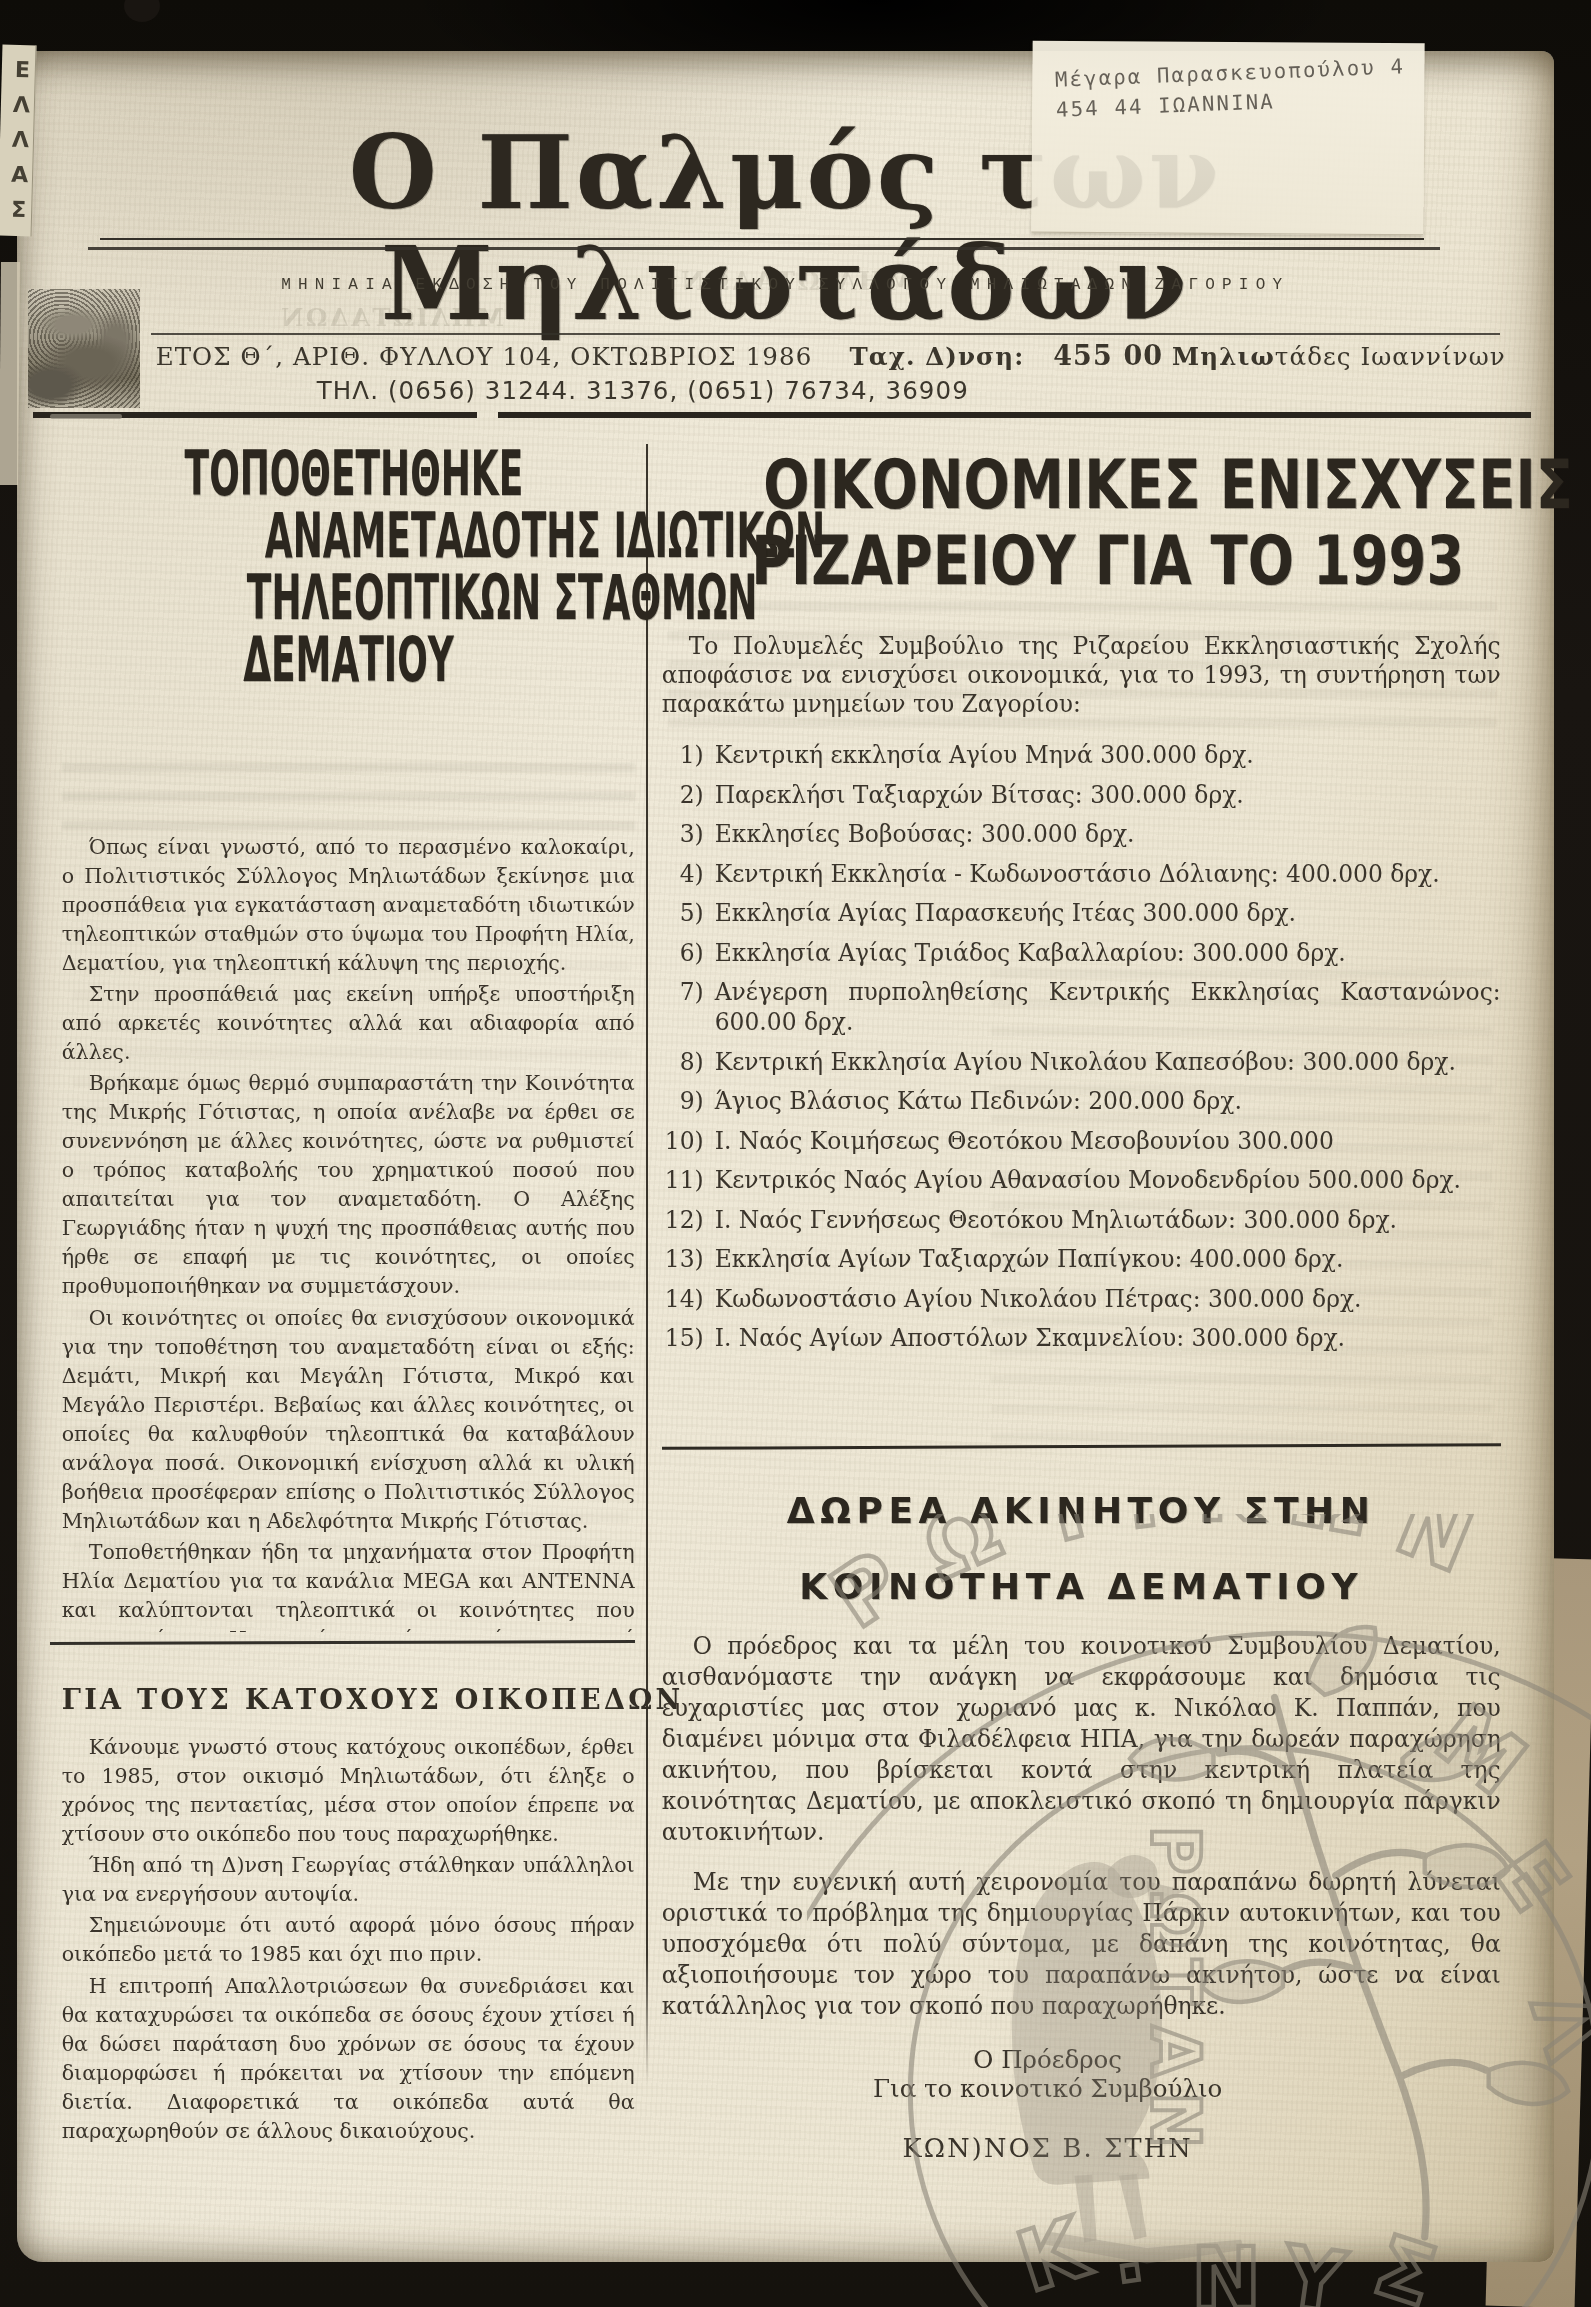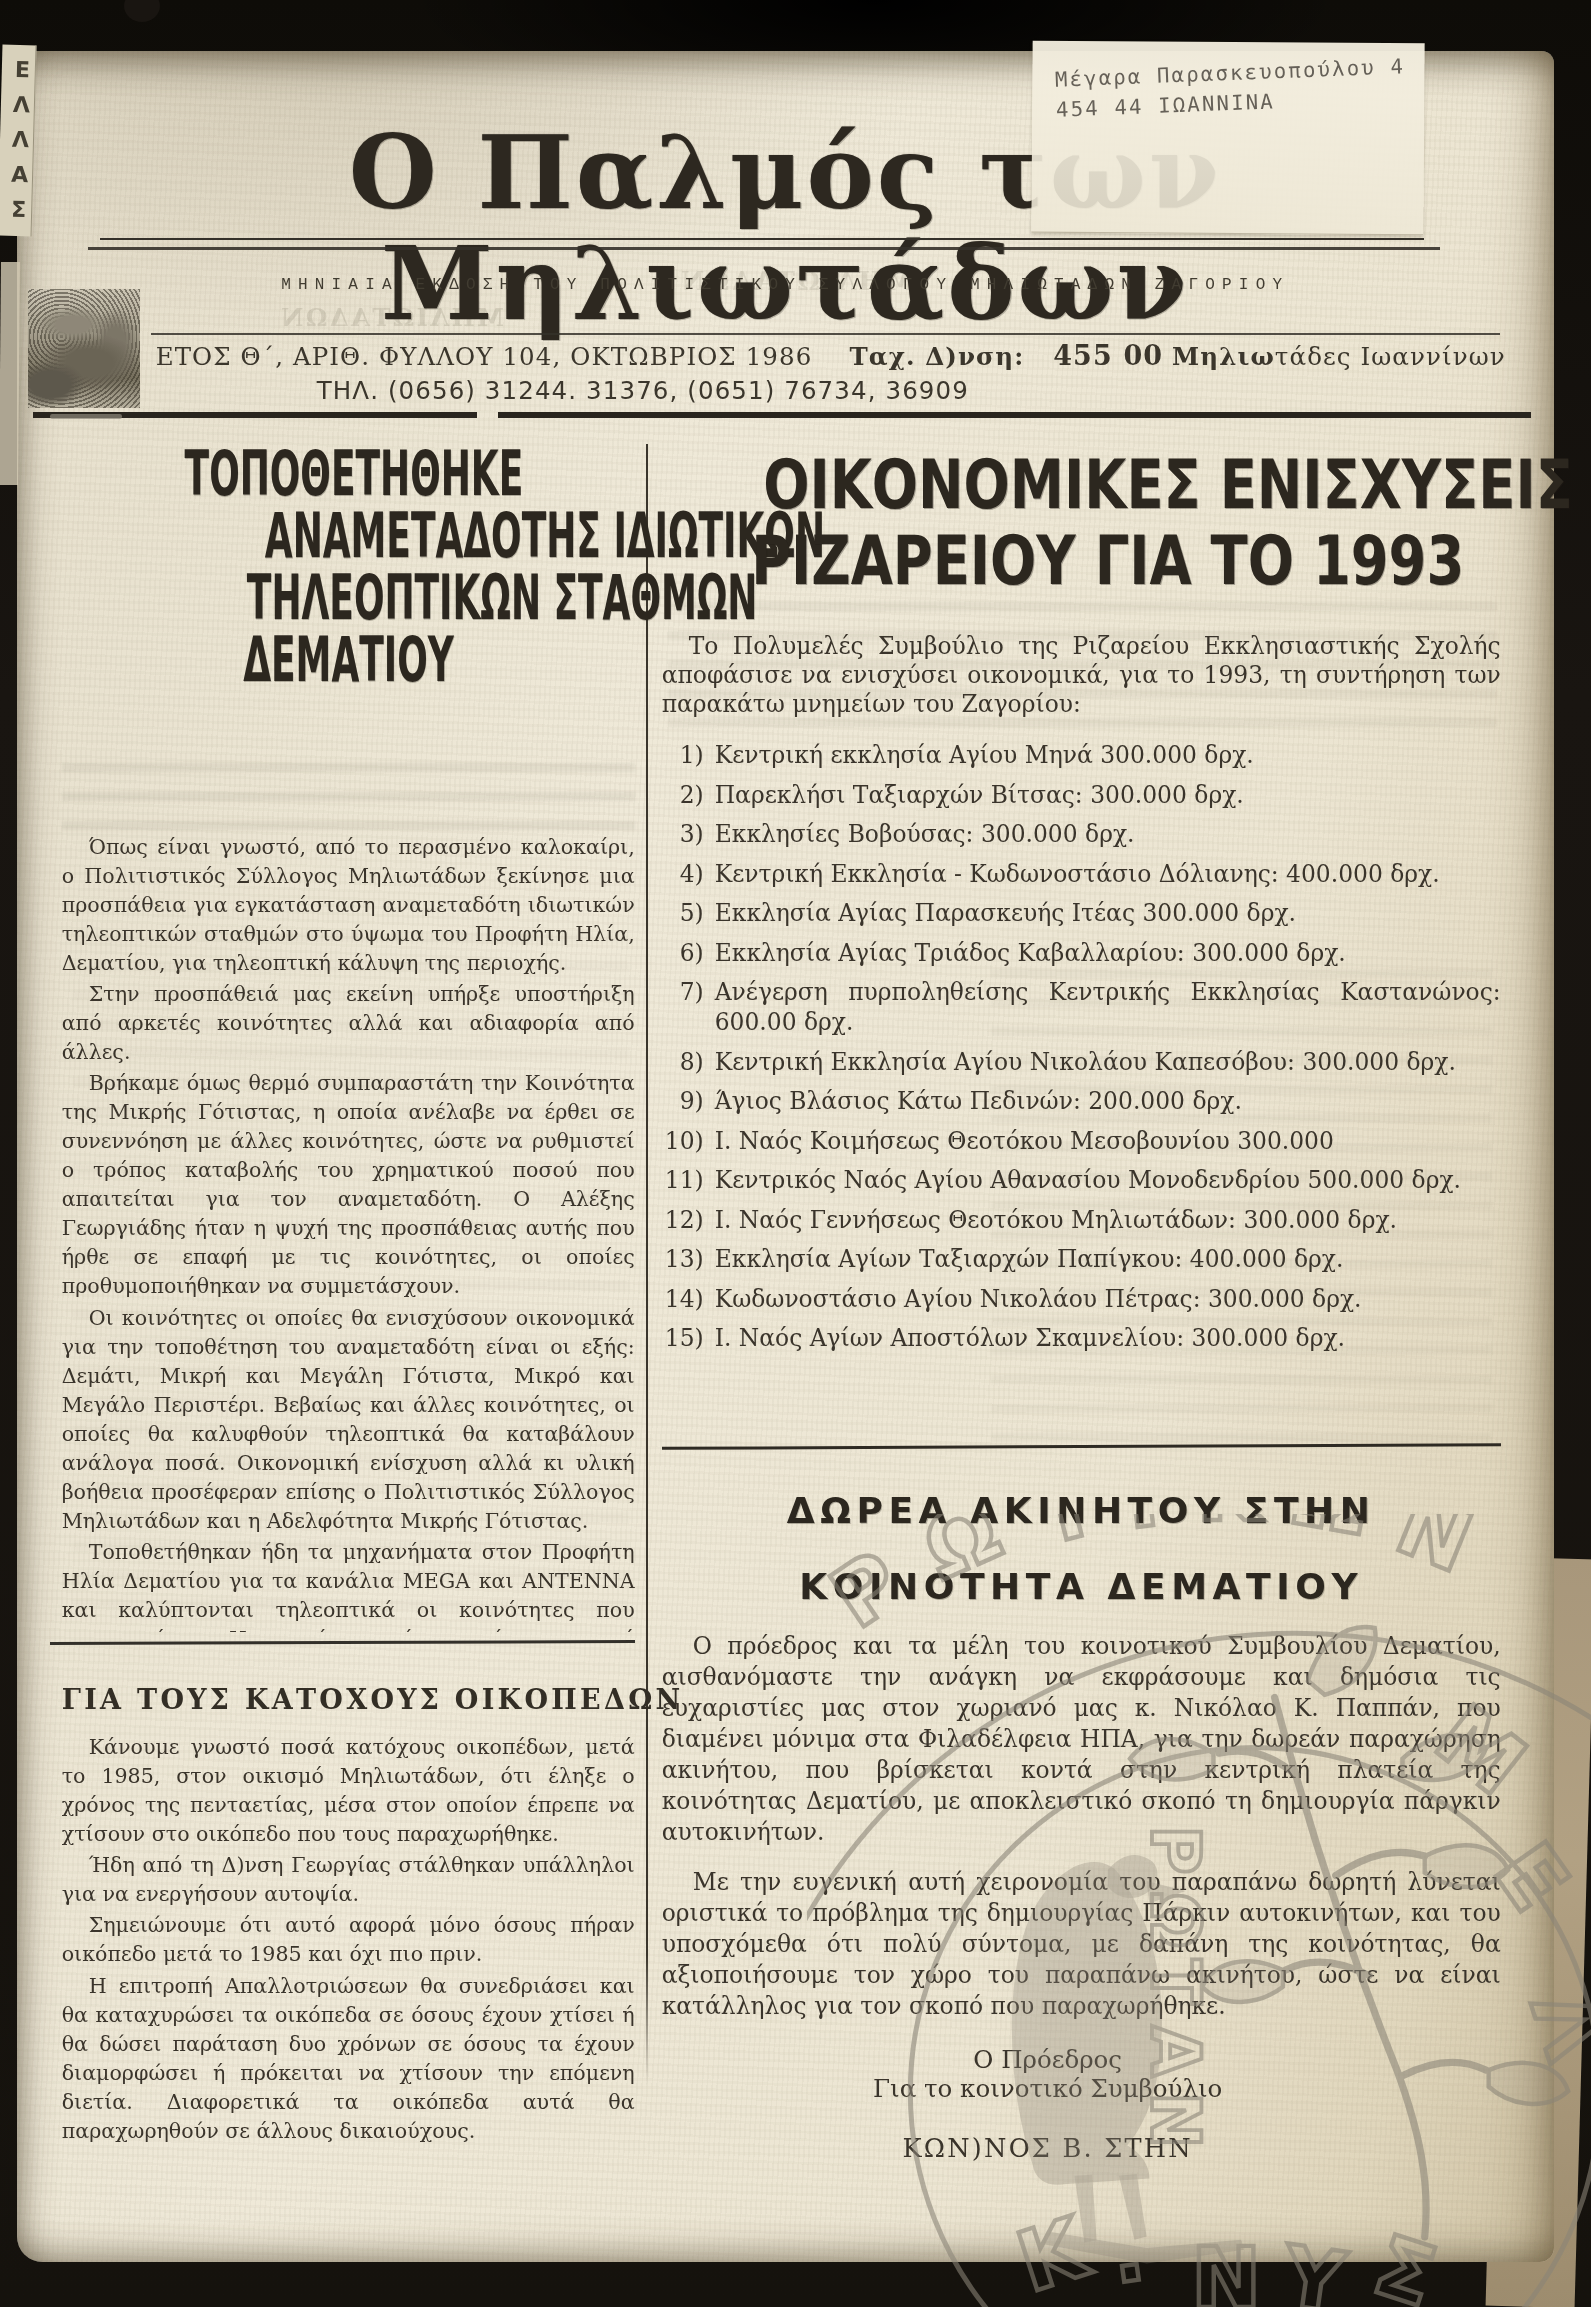--- a/index.html
+++ b/index.html
@@ -158,21 +158,21 @@
       <p>Στην προσπάθειά μας εκείνη υπήρξε υποστήριξη από αρκετές κοινότητες αλλά και αδιαφορία από άλλες.</p>
       <p>Βρήκαμε όμως θερμό συμπαραστάτη την Κοινότητα της Μικρής Γότιστας, η οποία ανέλαβε να έρθει σε συνεννόηση με άλλες κοινότητες, ώστε να ρυθμιστεί ο τρόπος καταβολής του χρηματικού ποσού που απαιτείται για τον αναμεταδότη. Ο Αλέξης Γεωργιάδης ήταν η ψυχή της προσπάθειας αυτής που ήρθε σε επαφή με τις κοινότητες, οι οποίες προθυμοποιήθηκαν να συμμετάσχουν.</p>
       <p>Οι κοινότητες οι οποίες θα ενισχύσουν οικονομικά για την τοποθέτηση του αναμεταδότη είναι οι εξής: Δεμάτι, Μικρή και Μεγάλη Γότιστα, Μικρό και Μεγάλο Περιστέρι. Βεβαίως και άλλες κοινότητες, οι οποίες θα καλυφθούν τηλεοπτικά θα καταβάλουν ανάλογα ποσά. Οικονομική ενίσχυση αλλά κι υλική βοήθεια προσέφεραν επίσης ο Πολιτιστικός Σύλλογος Μηλιωτάδων και η Αδελφότητα Μικρής Γότιστας.</p>
       <p>Τοποθετήθηκαν ήδη τα μηχανήματα στον Προφήτη Ηλία Δεματίου για τα κανάλια MEGA και ANTENNA και καλύπτονται τηλεοπτικά οι κοινότητες που προαναφέραμε. Η εγκατάσταση έγινε από τον τεχνικό κ. Μπενέκο, ο οποίος έδωσε και τη μικρότερη προσφορά.</p>
     </div>
 
   <div class="abs div-left"></div>
   <div class="abs header-left2">ΓΙΑ ΤΟΥΣ ΚΑΤΟΧΟΥΣ ΟΙΚΟΠΕΔΩΝ</div>
   <div class="abs col-body body-left2">
 
-  <p>Κάνουμε γνωστό ποσά κατόχους οικοπέδων, μετά το 1985, στον οικισμό Μηλιωτάδων, ότι έληξε ο χρόνος της πενταετίας, μέσα στον οποίον έπρεπε να χτίσουν στο οικόπεδο που τους παραχωρήθηκε.</p>
+  <p>Κάνουμε γνωστό στους κατόχους οικοπέδων, έρθει το 1985, στον οικισμό Μηλιωτάδων, ότι έληξε ο χρόνος της πενταετίας, μέσα στον οποίον έπρεπε να χτίσουν στο οικόπεδο που τους παραχωρήθηκε.</p>
       <p>Ήδη από τη Δ)νση Γεωργίας στάλθηκαν υπάλληλοι για να ενεργήσουν αυτοψία.</p>
       <p>Σημειώνουμε ότι αυτό αφορά μόνο όσους πήραν οικόπεδο μετά το 1985 και όχι πιο πριν.</p>
       <p>Η επιτροπή Απαλλοτριώσεων θα συνεδριάσει και θα καταχυρώσει τα οικόπεδα σε όσους έχουν χτίσει ή θα δώσει παράταση δυο χρόνων σε όσους τα έχουν διαμορφώσει ή πρόκειται να χτίσουν την επόμενη διετία. Διαφορετικά τα οικόπεδα αυτά θα παραχωρηθούν σε άλλους δικαιούχους.</p>
     </div>
 
   <div class="abs hl-right">
 
   <div class="headline-line"><span>ΟΙΚΟΝΟΜΙΚΕΣ ΕΝΙΣΧΥΣΕΙΣ</span></div>
       <div class="headline-line"><span>ΡΙΖΑΡΕΙΟΥ ΓΙΑ ΤΟ 1993</span></div>
     </div>

